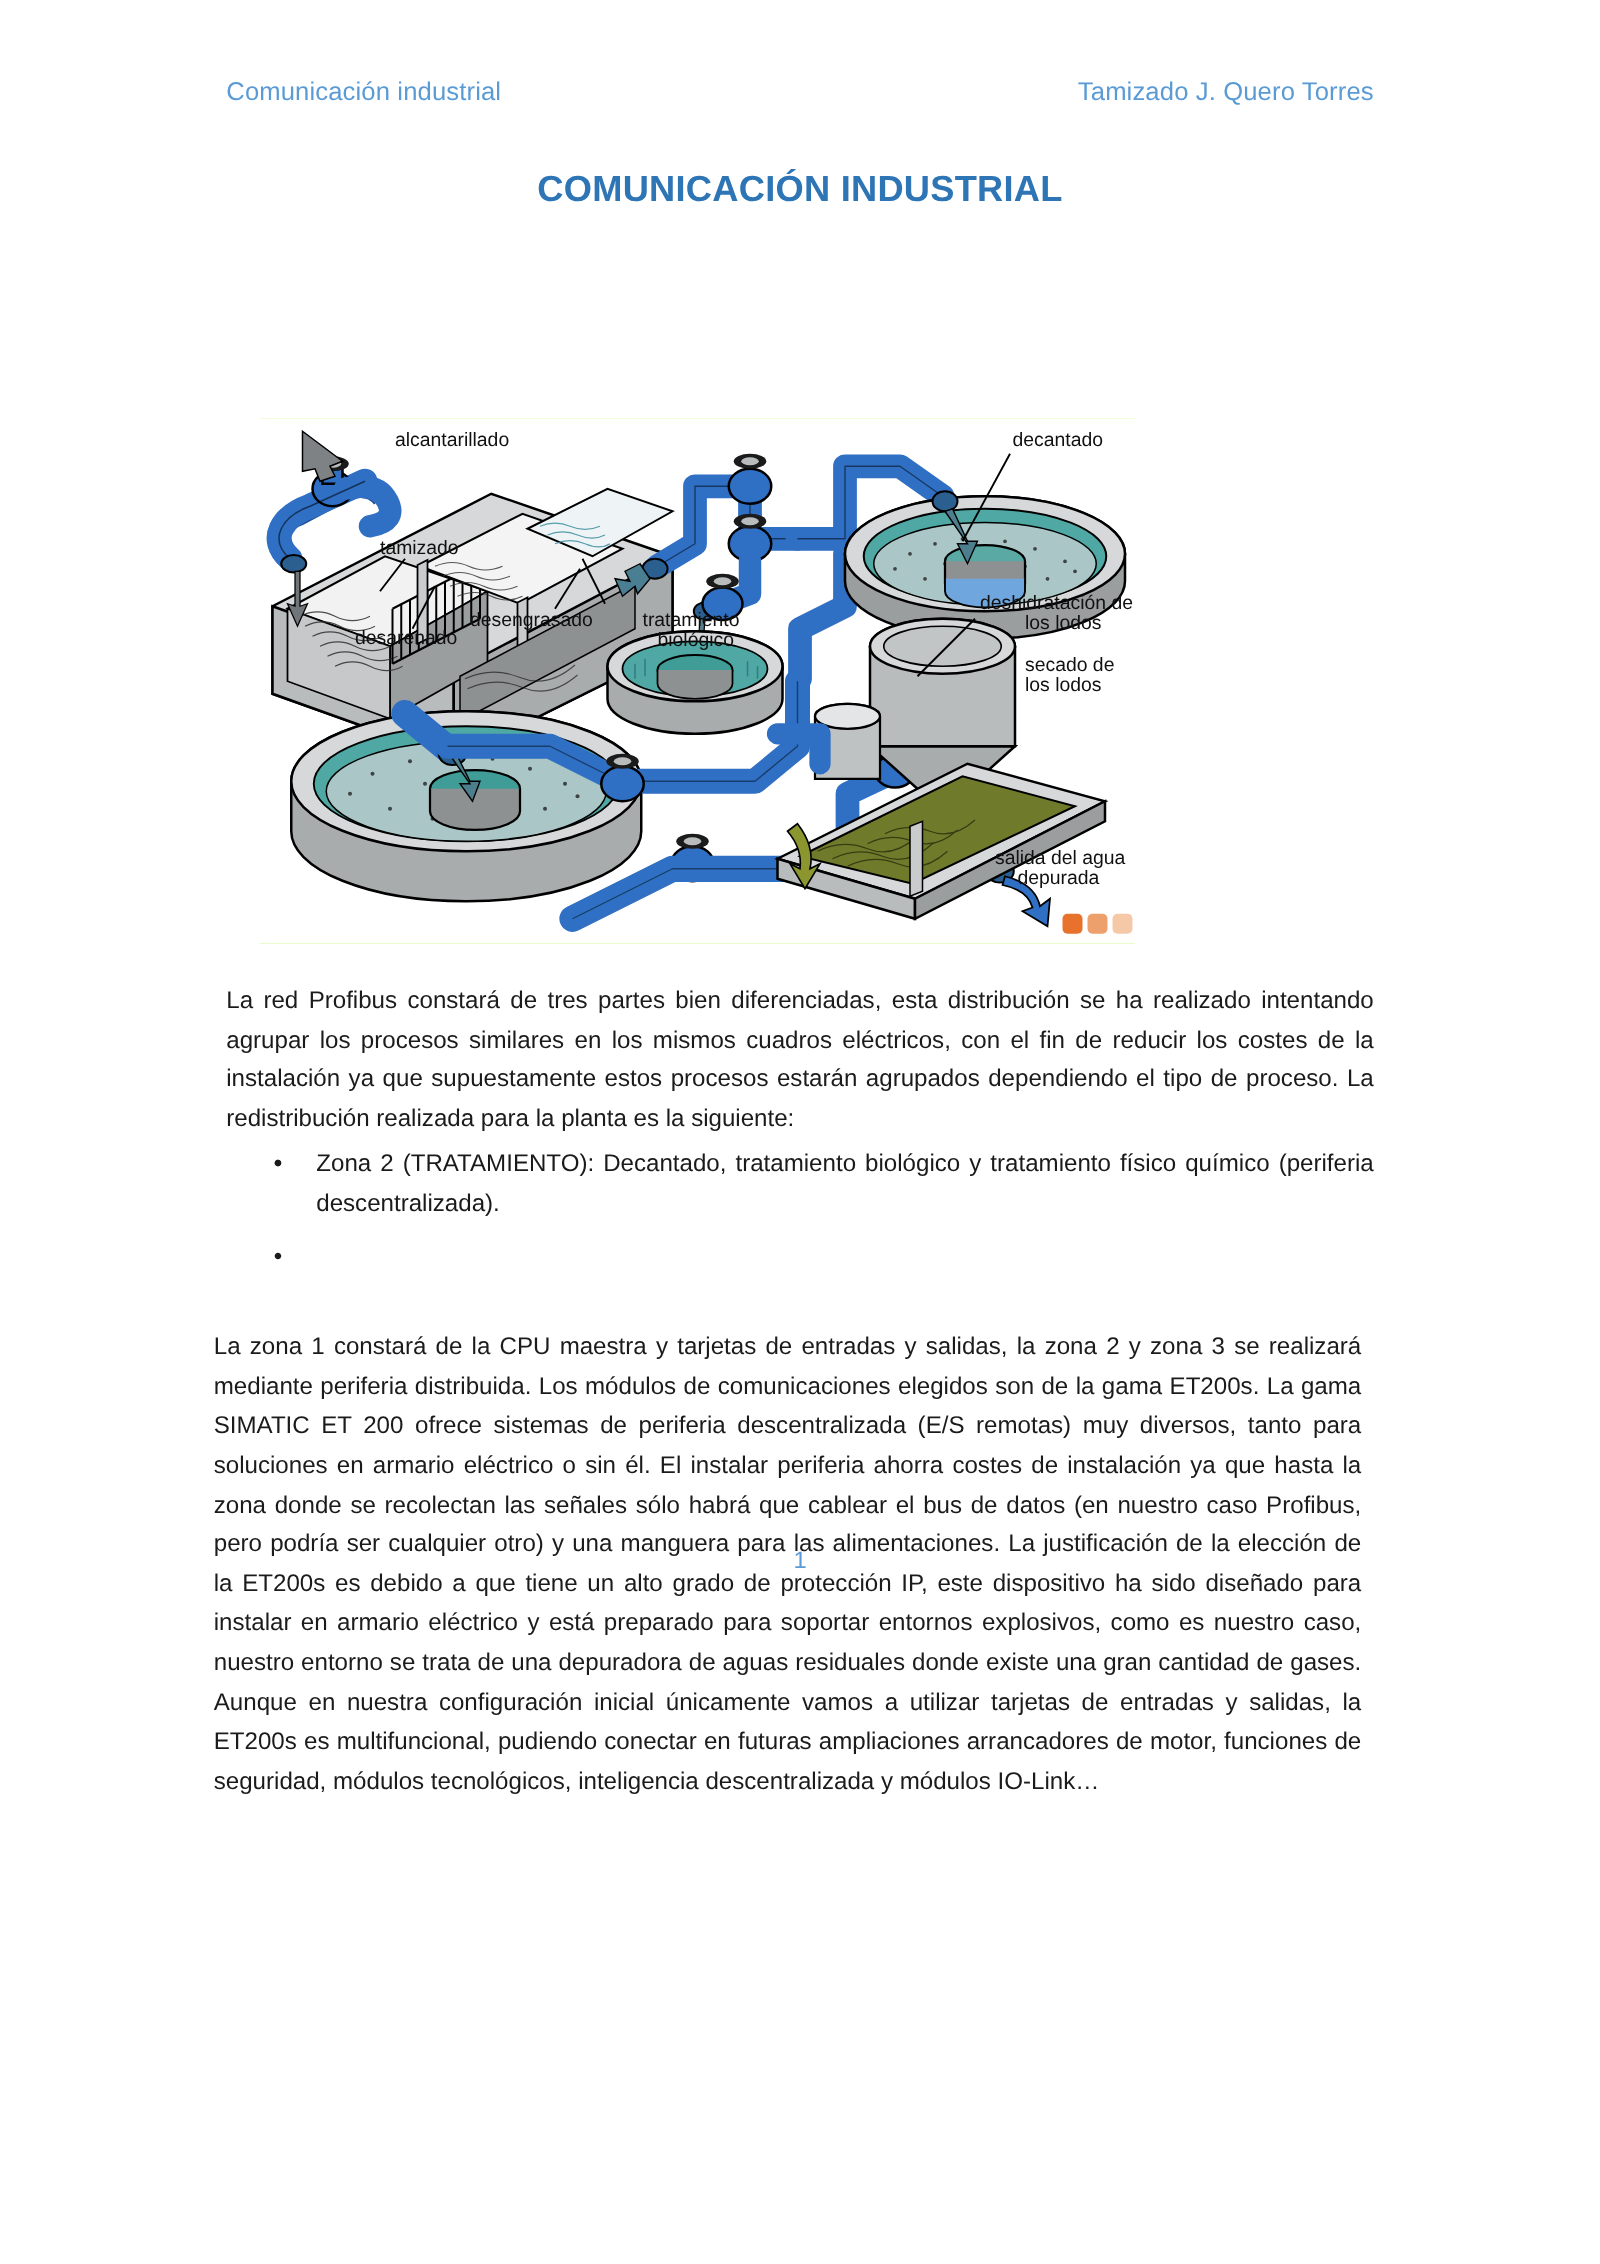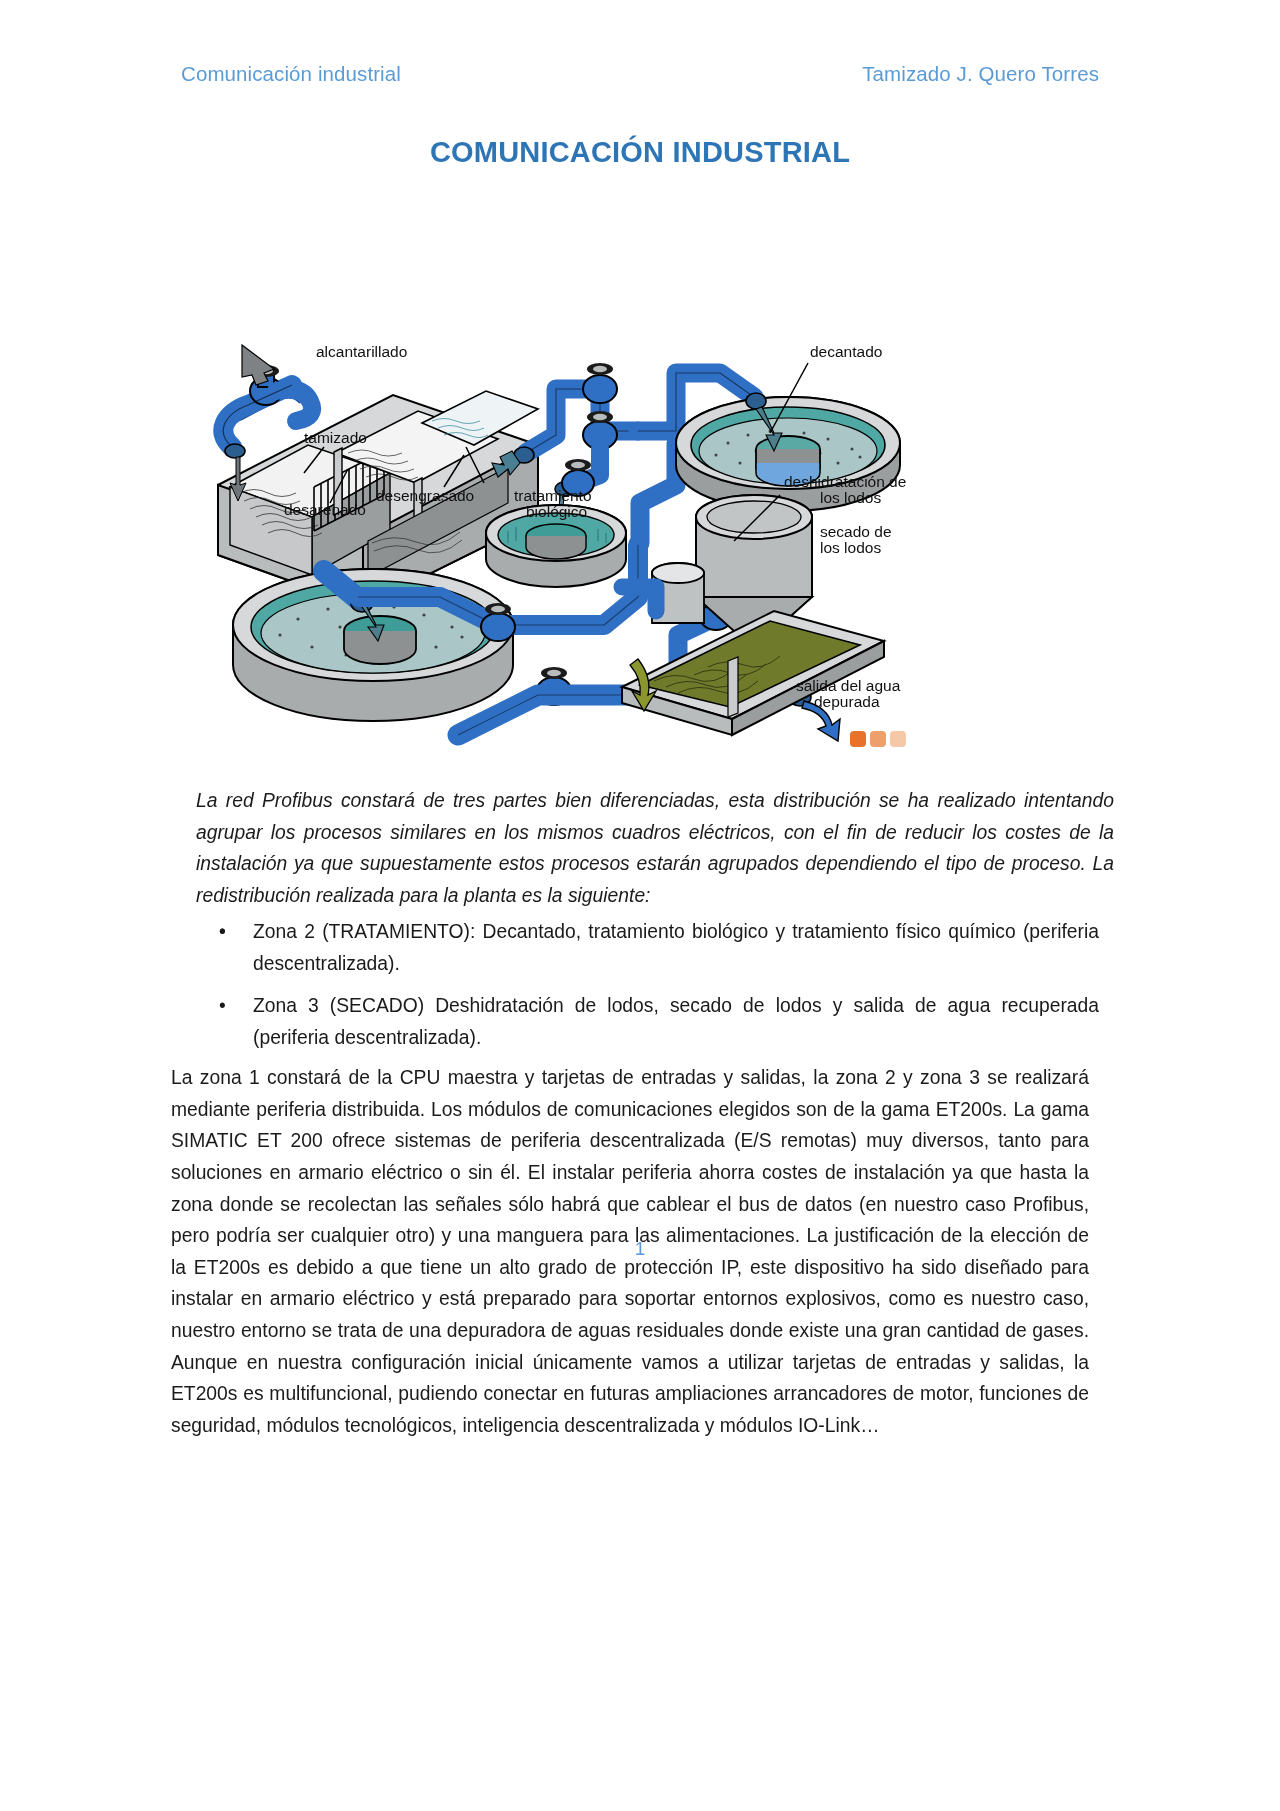--- a/index.html
+++ b/index.html
@@ -398,36 +398,35 @@
       </g>
 
       <g>
         <rect x="642" y="396" width="16" height="16" rx="4" fill="#e8722c"></rect>
         <rect x="662" y="396" width="16" height="16" rx="4" fill="#eda06b"></rect>
         <rect x="682" y="396" width="16" height="16" rx="4" fill="#f5c9a8"></rect>
       </g>
     </svg>
   </div>
 
-  <div style="position:absolute; top:785px; left:196px; width:918px;font-style:italic;">
+  <div style="position:absolute; top:785px; left:181px; width:918px;">
     <p class="body">La red Profibus constará de tres partes bien diferenciadas, esta distribución se ha realizado intentando agrupar los procesos similares en los mismos cuadros eléctricos, con el fin de reducir los costes de la instalación ya que supuestamente estos procesos estarán agrupados dependiendo el tipo de proceso. La redistribución realizada para la planta es la siguiente:</p>
   </div>
 
   <div class="bullets">
     <ul class="zone-list">
       <li>
         <span class="bullet-dot">•</span>
       </li>
       <li>
         <span class="bullet-dot">•</span>
         <span>Zona 2 (TRATAMIENTO): Decantado, tratamiento biológico y tratamiento físico químico (periferia descentralizada).</span>
       </li>
       <li>
         <span class="bullet-dot">•</span>
-        <span>Zona 3 (SECADO) Deshidratación de lodos, secado de lodos y salida de agua recuperada (periferia descentralizada).</span>
       </li>
     </ul>
   </div>
 
   <div style="position:absolute; top:1062px; left:171px; width:918px;">
     <p class="body">La zona 1 constará de la CPU maestra y tarjetas de entradas y salidas, la zona 2 y zona 3 se realizará mediante periferia distribuida. Los módulos de comunicaciones elegidos son de la gama ET200s. La gama SIMATIC ET 200 ofrece sistemas de periferia descentralizada (E/S remotas) muy diversos, tanto para soluciones en armario eléctrico o sin él. El instalar periferia ahorra costes de instalación ya que hasta la zona donde se recolectan las señales sólo habrá que cablear el bus de datos (en nuestro caso Profibus, pero podría ser cualquier otro) y una manguera para las alimentaciones. La justificación de la elección de la ET200s es debido a que tiene un alto grado de protección IP, este dispositivo ha sido diseñado para instalar en armario eléctrico y está preparado para soportar entornos explosivos, como es nuestro caso, nuestro entorno se trata de una depuradora de aguas residuales donde existe una gran cantidad de gases. Aunque en nuestra configuración inicial únicamente vamos a utilizar tarjetas de entradas y salidas, la ET200s es multifuncional, pudiendo conectar en futuras ampliaciones arrancadores de motor, funciones de seguridad, módulos tecnológicos, inteligencia descentralizada y módulos IO-Link…</p>
   </div>
 
   <div class="page-number">1</div>
 

